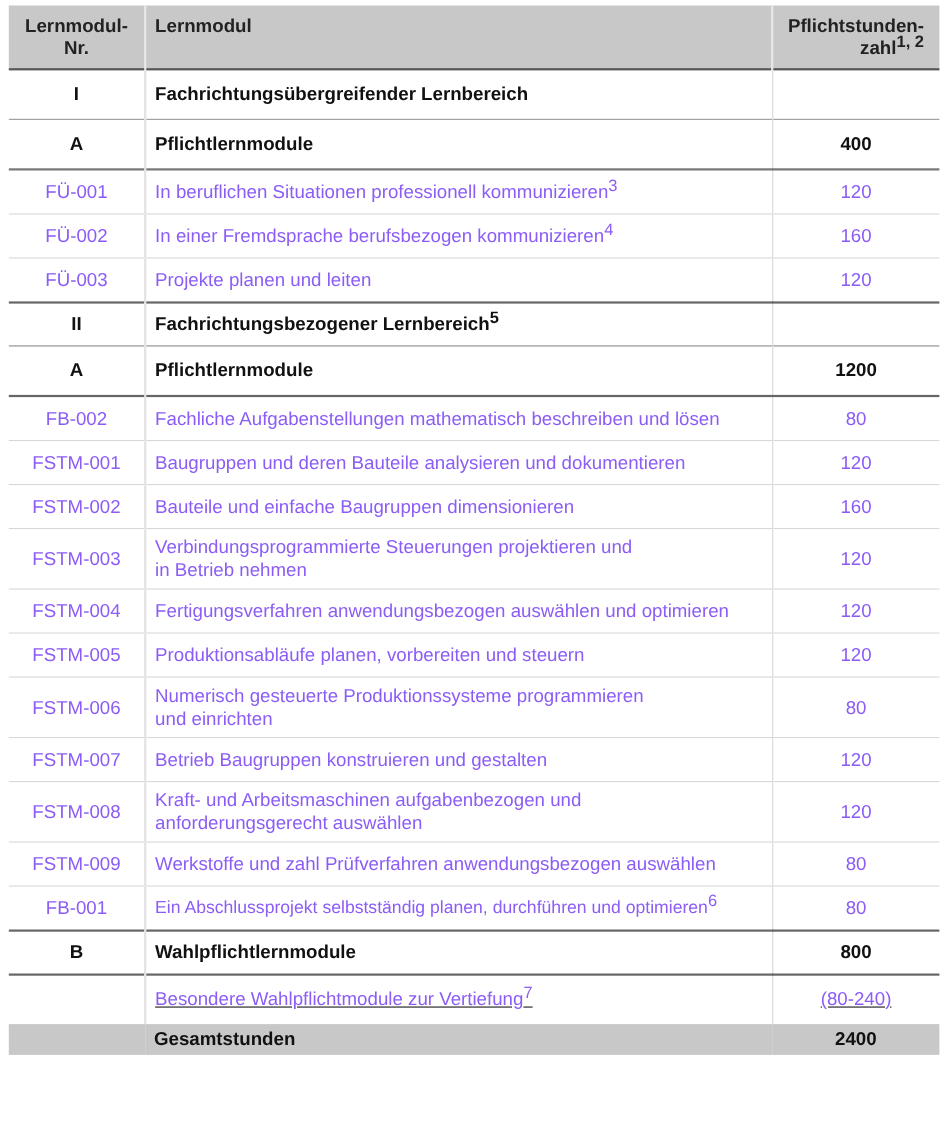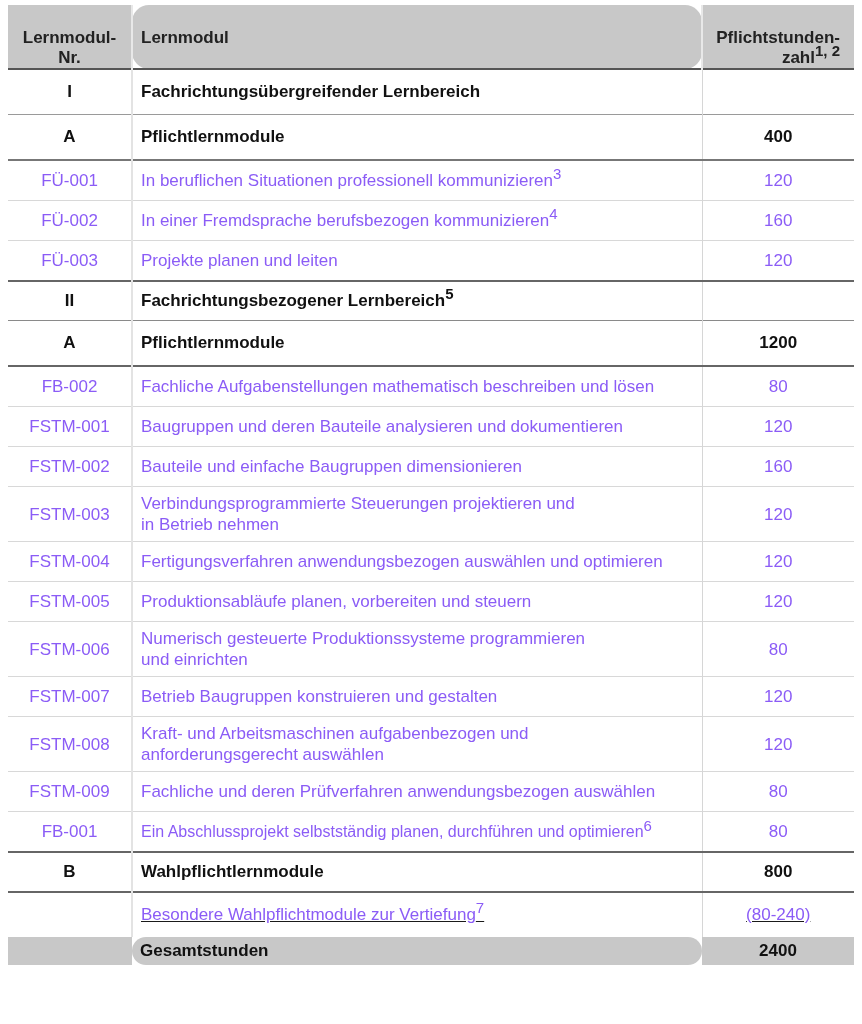--- a/index.html
+++ b/index.html
@@ -7,24 +7,24 @@
   table.curriculum {
     position: absolute; left: 8px; top: 5px; width: 846px;
     border-collapse: collapse; table-layout: fixed;
     font-size: 17px; color: #1a1a1a;
   }
   col.c1 { width: 124px; }
   col.c2 { width: 570px; }
   col.c3 { width: 152px; }
   td, th { padding: 0 8px; vertical-align: middle; }
   td.c1, th.c1 { text-align: center; border-right: 2px solid #e3e3e3; }
-  td.c2, th.c2 { text-align: left; border-right: 1px solid #d6d6d6; border-radius: 17px; }
+  td.c2, th.c2 { text-align: left; border-right: 1px solid #d6d6d6; }
   td.c3, th.c3 { text-align: center; }
   thead tr { background: #c8c8c8; height: 58px; }
-  thead th { font-weight: bold; vertical-align: top; padding-top: 23px; line-height: 20px; color: #222; }
+  thead th { font-weight: bold; vertical-align: top; padding-top: 9px; line-height: 20px; color: #222; }
   thead th.c1 { border-right: 2px solid #e8e8e8; }
   thead th.c2 { border-right: 2px solid #e8e8e8; }
   thead th.c3 { text-align: right; padding-right: 14px; }
   thead tr { border-bottom: 2px solid #555; }
   tr.section td { font-weight: bold; height: 44px; color: #111; }
   tr.section { border-bottom: 2px solid #666; }
   tr.section.first { border-bottom: 1px solid #9a9a9a; }
   tr.section.thin { border-bottom: 1px solid #8a8a8a; }
   tr.module td { color: #8b5cf6; height: 39px; font-size: 17px; }
   tr.module { border-bottom: 1px solid #d8d8d8; }
@@ -134,21 +134,21 @@
       <td class="c2">Betrieb Baugruppen konstruieren und gestalten</td>
       <td class="c3">120</td>
     </tr>
     <tr class="module tall">
       <td class="c1">FSTM-008</td>
       <td class="c2"><span>Kraft- und Arbeitsmaschinen aufgabenbezogen und</span><br><span>anforderungsgerecht auswählen</span></td>
       <td class="c3">120</td>
     </tr>
     <tr class="module">
       <td class="c1">FSTM-009</td>
-      <td class="c2">Fachliche und deren Prüfverfahren anwendungsbezogen auswählen</td>
+      <td class="c2">Werkstoffe und zahl Prüfverfahren anwendungsbezogen auswählen</td>
       <td class="c3">80</td>
     </tr>
     <tr class="module last">
       <td class="c1">FB-001</td>
       <td class="c2" style="font-size:16px;"><span>Ein Abschlussprojekt selbstständig planen, durchführen und optimieren</span><sup>6</sup></td>
       <td class="c3">80</td>
     </tr>
     <tr class="section" style="height:38px;">
       <td class="c1" style="height:38px;">B</td>
       <td class="c2" style="height:38px;">Wahlpflichtlernmodule</td>

